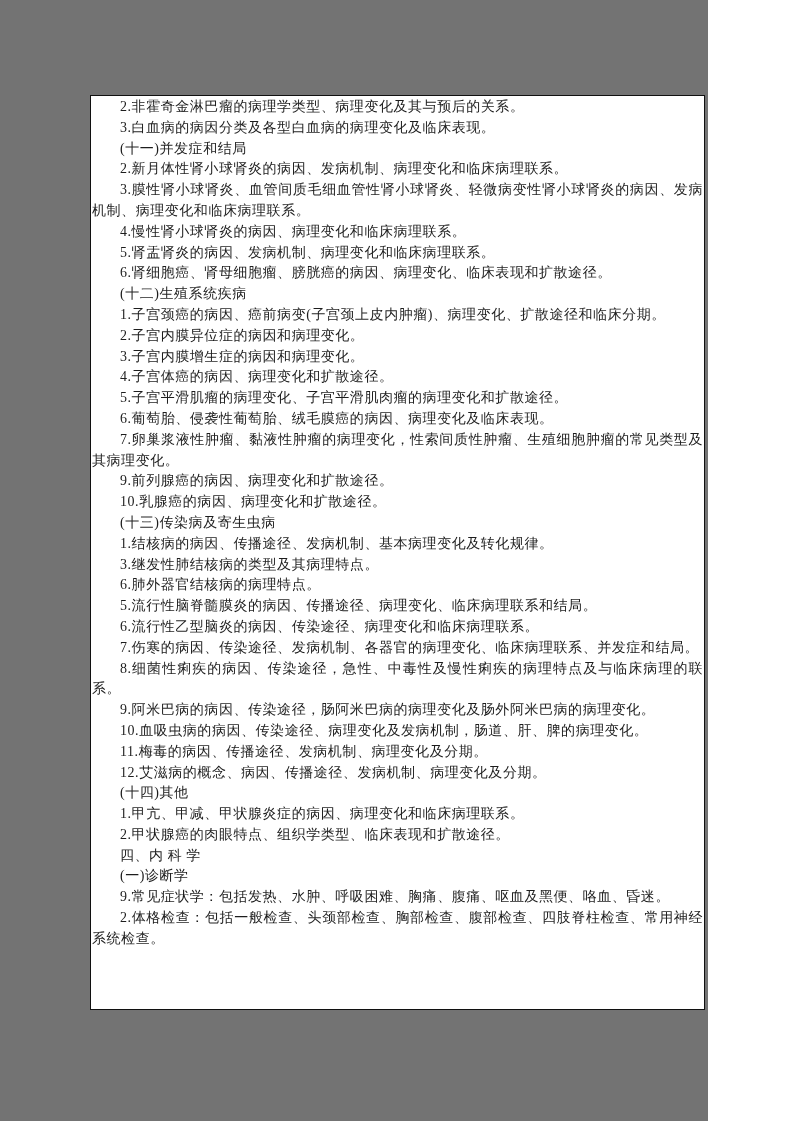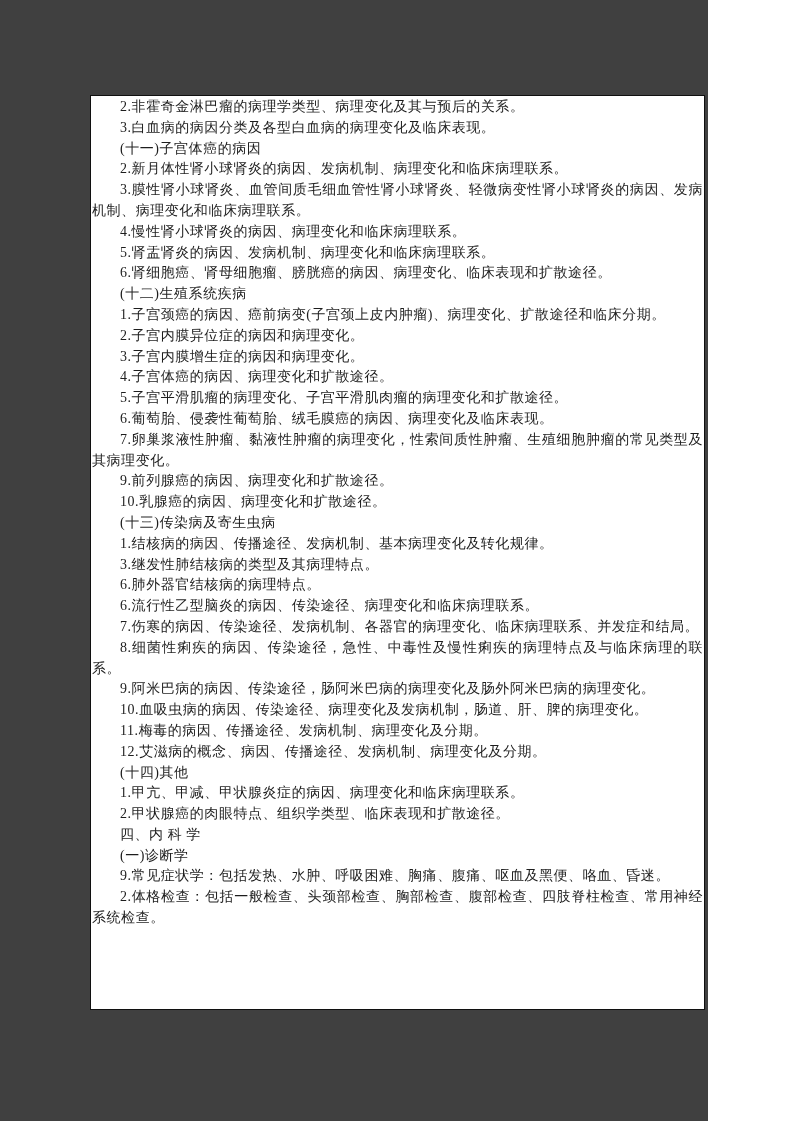--- a/index.html
+++ b/index.html
@@ -7,21 +7,21 @@
     padding: 0;
     background: #ffffff;
     width: 793px;
     height: 1121px;
     font-family: "Liberation Serif", "DejaVu Serif", serif;
   }
   .page {
     position: relative;
     width: 708px;
     height: 1121px;
-    background: #404040;
+    background: #737373;
     overflow: hidden;
   }
   .doc-cell {
     position: absolute;
     left: 90px;
     top: 95px;
     width: 615px;
     height: 915px;
     border: 1.5px solid #101010;
     box-sizing: border-box;
@@ -42,40 +42,41 @@
   }
 </style>
 </head>
 <body>
 
 <div class="page">
   <div class="doc-cell">
 
   <p class="line">2.非霍奇金淋巴瘤的病理学类型、病理变化及其与预后的关系。</p>
       <p class="line">3.白血病的病因分类及各型白血病的病理变化及临床表现。</p>
-      <p class="line">(十一)子宫体癌的病因</p>
+      <p class="line">(十一)并发症和结局</p>
       <p class="line">2.新月体性肾小球肾炎的病因、发病机制、病理变化和临床病理联系。</p>
       <p class="line">3.膜性肾小球肾炎、血管间质毛细血管性肾小球肾炎、轻微病变性肾小球肾炎的病因、发病机制、病理变化和临床病理联系。</p>
       <p class="line">4.慢性肾小球肾炎的病因、病理变化和临床病理联系。</p>
       <p class="line">5.肾盂肾炎的病因、发病机制、病理变化和临床病理联系。</p>
       <p class="line">6.肾细胞癌、肾母细胞瘤、膀胱癌的病因、病理变化、临床表现和扩散途径。</p>
       <p class="line">(十二)生殖系统疾病</p>
       <p class="line">1.子宫颈癌的病因、癌前病变(子宫颈上皮内肿瘤)、病理变化、扩散途径和临床分期。</p>
       <p class="line">2.子宫内膜异位症的病因和病理变化。</p>
       <p class="line">3.子宫内膜增生症的病因和病理变化。</p>
       <p class="line">4.子宫体癌的病因、病理变化和扩散途径。</p>
       <p class="line">5.子宫平滑肌瘤的病理变化、子宫平滑肌肉瘤的病理变化和扩散途径。</p>
       <p class="line">6.葡萄胎、侵袭性葡萄胎、绒毛膜癌的病因、病理变化及临床表现。</p>
       <p class="line">7.卵巢浆液性肿瘤、黏液性肿瘤的病理变化，性索间质性肿瘤、生殖细胞肿瘤的常见类型及其病理变化。</p>
       <p class="line">9.前列腺癌的病因、病理变化和扩散途径。</p>
       <p class="line">10.乳腺癌的病因、病理变化和扩散途径。</p>
       <p class="line">(十三)传染病及寄生虫病</p>
       <p class="line">1.结核病的病因、传播途径、发病机制、基本病理变化及转化规律。</p>
       <p class="line">3.继发性肺结核病的类型及其病理特点。</p>
       <p class="line">6.肺外器官结核病的病理特点。</p>
+      <p class="line">5.流行性脑脊髓膜炎的病因、传播途径、病理变化、临床病理联系和结局。</p>
       <p class="line">6.流行性乙型脑炎的病因、传染途径、病理变化和临床病理联系。</p>
       <p class="line">7.伤寒的病因、传染途径、发病机制、各器官的病理变化、临床病理联系、并发症和结局。</p>
       <p class="line">8.细菌性痢疾的病因、传染途径，急性、中毒性及慢性痢疾的病理特点及与临床病理的联系。</p>
       <p class="line">9.阿米巴病的病因、传染途径，肠阿米巴病的病理变化及肠外阿米巴病的病理变化。</p>
       <p class="line">10.血吸虫病的病因、传染途径、病理变化及发病机制，肠道、肝、脾的病理变化。</p>
       <p class="line">11.梅毒的病因、传播途径、发病机制、病理变化及分期。</p>
       <p class="line">12.艾滋病的概念、病因、传播途径、发病机制、病理变化及分期。</p>
       <p class="line">(十四)其他</p>
       <p class="line">1.甲亢、甲减、甲状腺炎症的病因、病理变化和临床病理联系。</p>
       <p class="line">2.甲状腺癌的肉眼特点、组织学类型、临床表现和扩散途径。</p>

